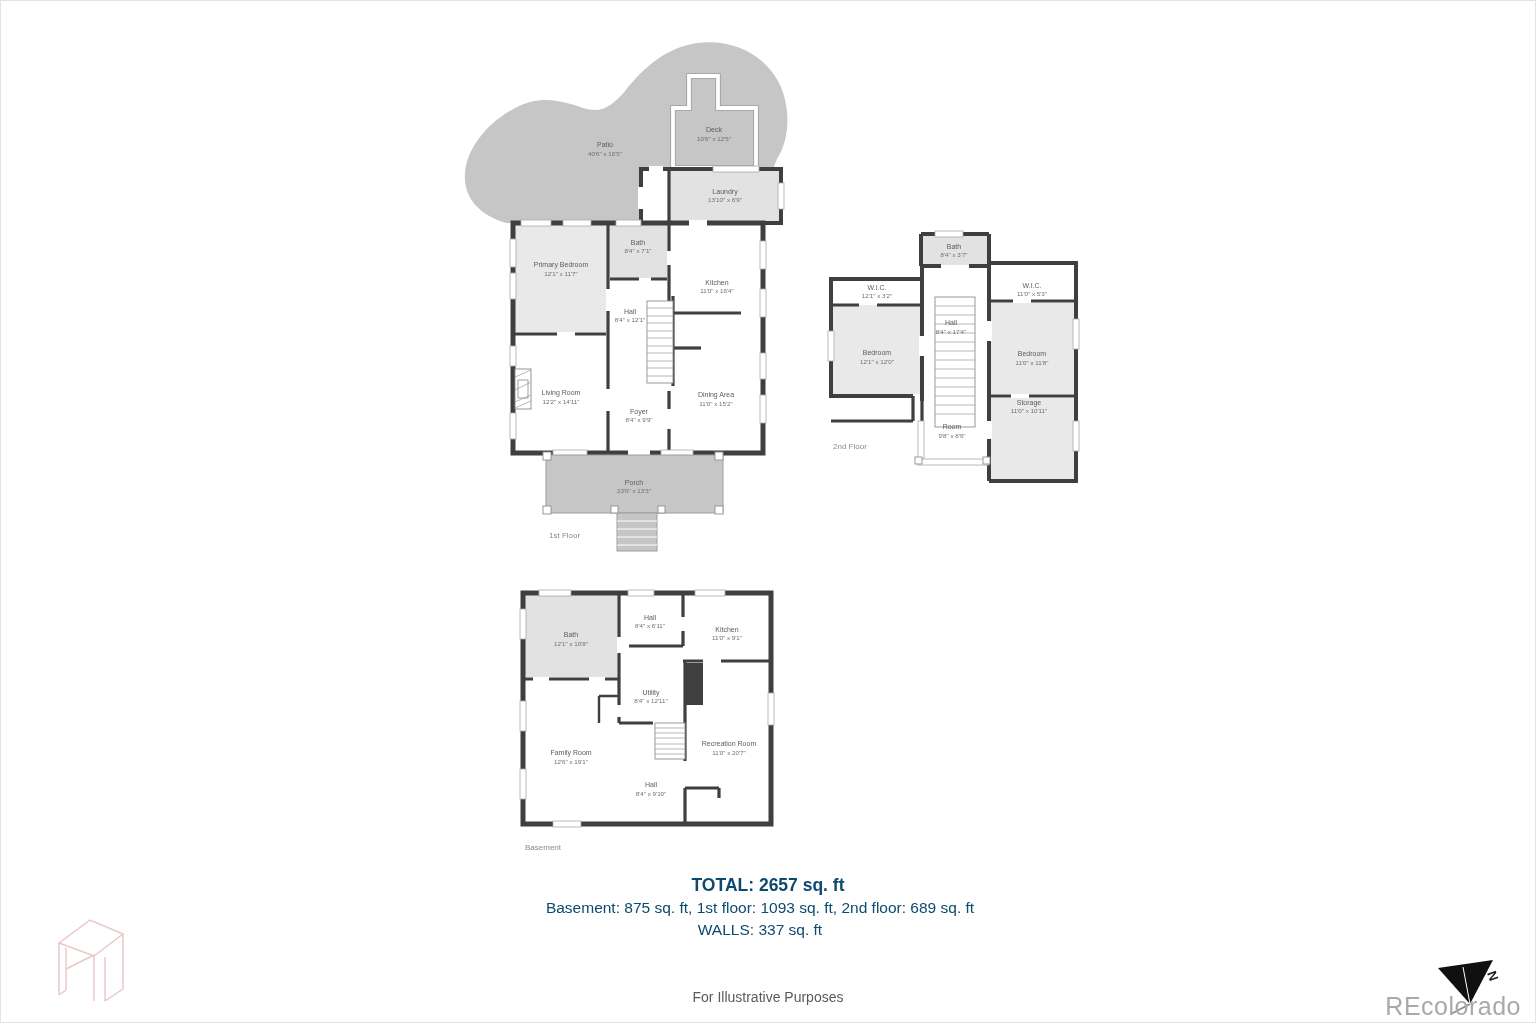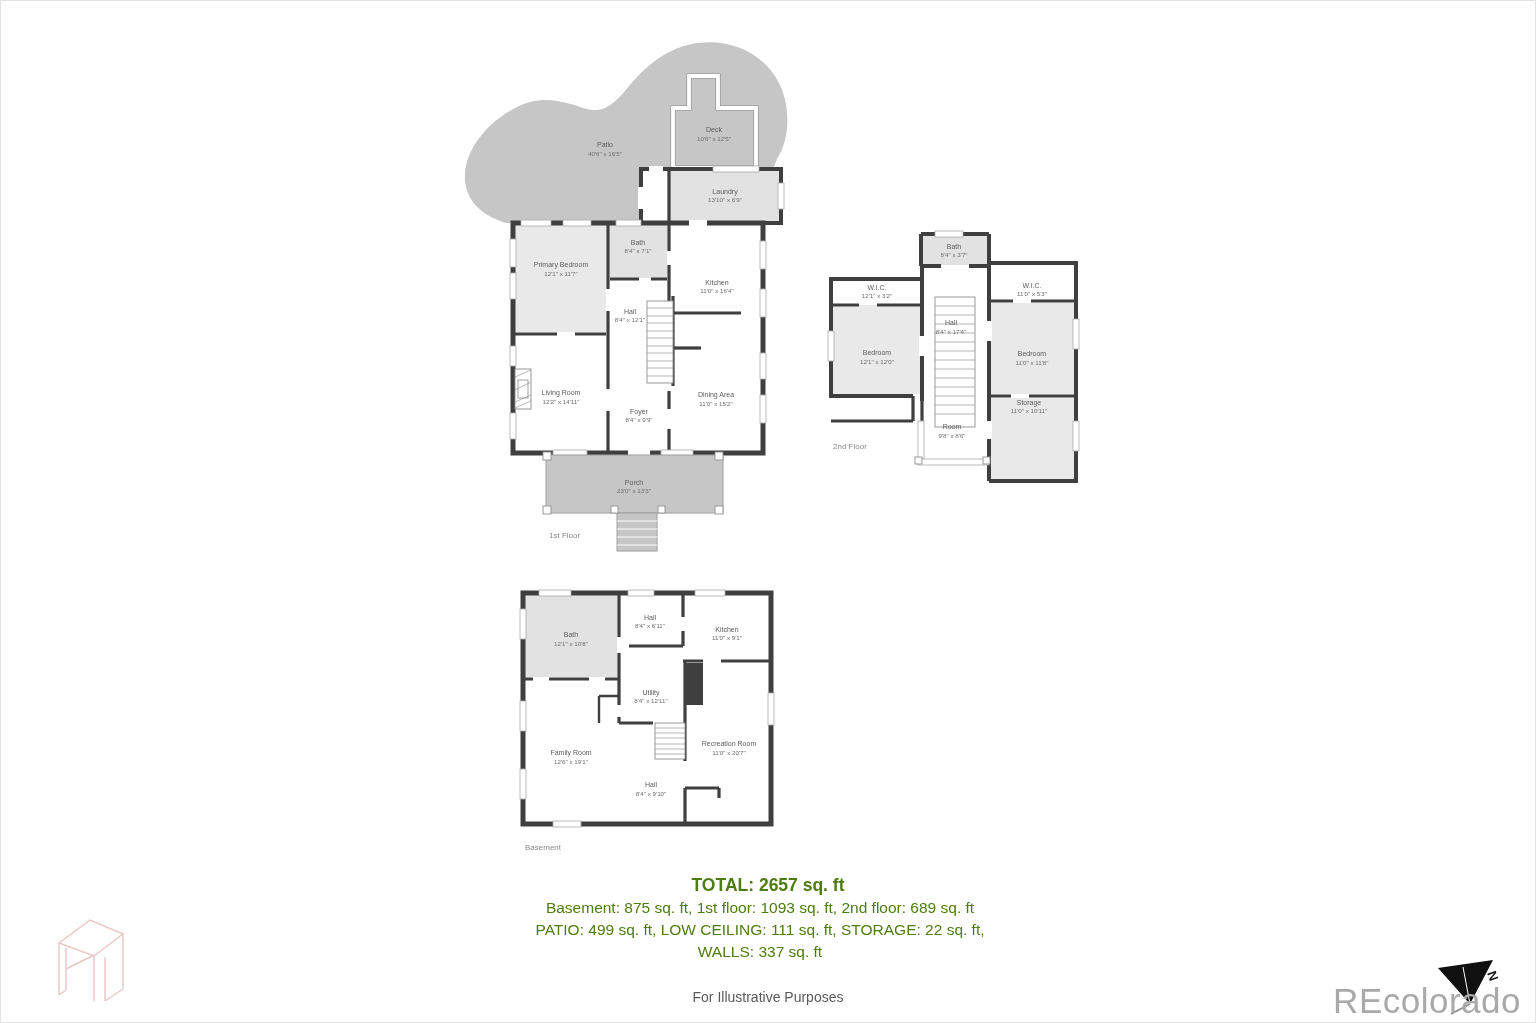--- a/index.html
+++ b/index.html
@@ -25,30 +25,30 @@
   .solidwall{fill:var(--wall);stroke:none;}
   text.rn{font-size:7px;fill:#5c5c5c;text-anchor:middle;font-family:"Liberation Sans",sans-serif;}
   text.rd{font-size:6.2px;fill:#6e6e6e;text-anchor:middle;font-family:"Liberation Sans",sans-serif;}
   text.floorlbl{font-size:8px;fill:#8a8a8a;text-anchor:start;font-family:"Liberation Sans",sans-serif;}
   .logo{stroke:var(--logo);stroke-width:1.4;fill:none;}
   .compass-tri{fill:#101010;}
   .compass-tail{stroke:#8a8a8a;stroke-width:1.6;fill:none;}
   .compass-n{font-size:13px;font-weight:bold;fill:#1a1a1a;font-family:"Liberation Sans",sans-serif;}
   
   #summary{
-    position:absolute;left:0;top:874px;width:100%;text-align:center;color:#4d7c0f;
+    position:absolute;left:0;top:874px;width:100%;text-align:center;color:#0c4a6e;
   }
   #summary .total{font-size:17.5px;font-weight:bold;margin:0 0 3px 0;}
   #summary .line{font-size:15.5px;margin:0 16px 4px 0;}
   #disclaimer{
     position:absolute;left:0;top:988px;width:100%;text-align:center;
     font-size:14px;color:#5a5a5a;
   }
   #watermark{
-    position:absolute;right:14px;bottom:1px;font-size:35px;color:var(--watermark);
+    position:absolute;right:14px;bottom:1px;font-size:25px;color:var(--watermark);
     letter-spacing:0.5px;
   }
 </style>
 </head>
 <body>
 
 <div id="canvas">
 
 <svg width="1536" height="1023" viewBox="0 0 1536 1023">
 
@@ -292,20 +292,19 @@
     <polygon class="compass-tri" points="1437,967 1492,959 1469,1003"></polygon>
     <path class="compass-tail" d="M1469 1003 L1450 1013"></path>
     <path d="M1469 1003 L1462 966" stroke="#ffffff" stroke-width="1" fill="none"></path>
     <text class="compass-n" x="1486" y="972" transform="rotate(70 1486 972)">N</text>
   </g>
 </svg>
 
 <div id="summary">
   <div class="total">TOTAL: 2657 sq. ft</div>
   <div class="line">Basement: 875 sq. ft, 1st floor: 1093 sq. ft, 2nd floor: 689 sq. ft</div>
-  <div class="line">PATIO: 499 sq. ft, LOW CEILING: 111 sq. ft, STORAGE: 22 sq. ft,</div>
   <div class="line">WALLS: 337 sq. ft</div>
 </div>
 <div id="disclaimer">For Illustrative Purposes</div>
 
 <div id="watermark">REcolorado</div>
 
 </div>
 
 </body></html>

